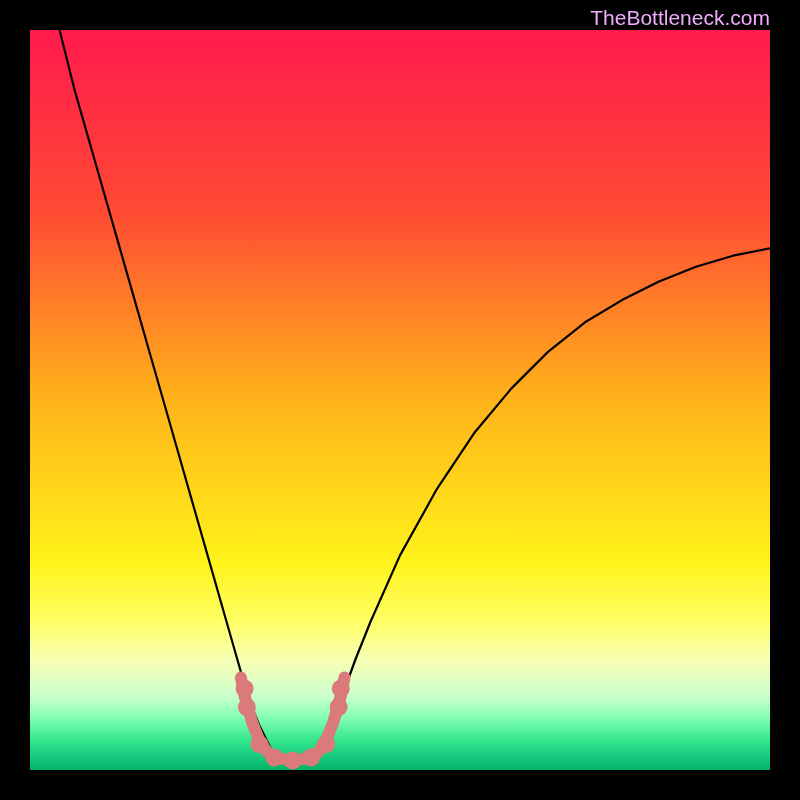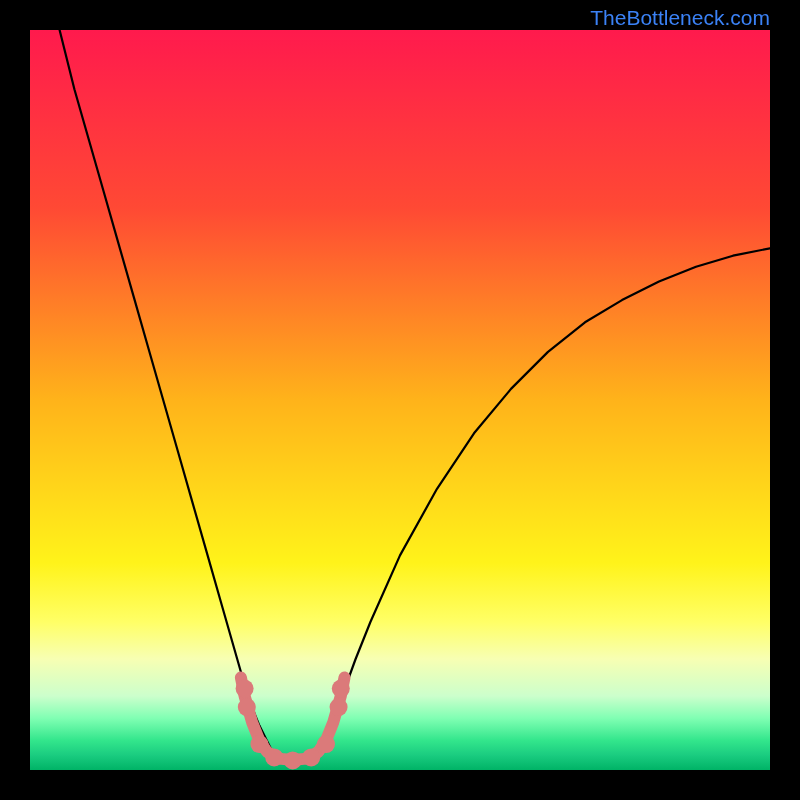--- a/index.html
+++ b/index.html
@@ -22,21 +22,21 @@
     position: absolute;
     top: 0; left: 0;
     width: 100%; height: 100%;
   }
   .watermark {
     position: absolute;
     top: 6px;
     right: 30px;
     font-family: Arial, Helvetica, sans-serif;
     font-size: 21px;
-    color: #3b82f6;
+    color: #f0abfc;
     font-weight: 500;
     letter-spacing: 0px;
   }
   svg.curve {
     position: absolute;
     top: 0; left: 0;
     width: 100%; height: 100%;
   }
 </style>
 </head>

